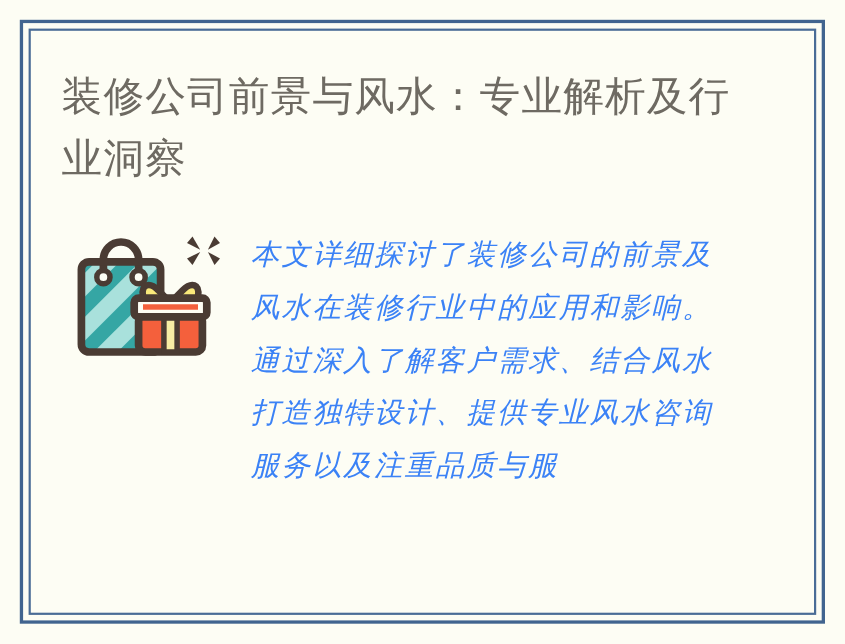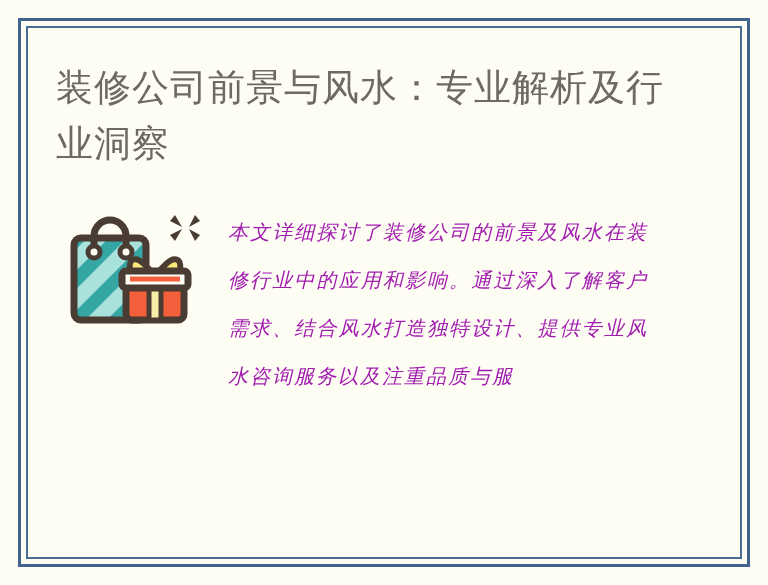--- a/index.html
+++ b/index.html
@@ -87,22 +87,22 @@
     height: 130px;
   }
 
   .summary {
     position: absolute;
     left: 202px;
     top: 0px;
     width: 420px;
     height: 240px;
     overflow: hidden;
-    color: #a21caf;
-    font-size: 20px;
+    color: #3b82f6;
+    font-size: 26px;
     line-height: 48px;
     letter-spacing: 2.0px;
     text-align: justify;
     text-justify: inter-ideograph;
     font-family: "DejaVu Serif", "Liberation Serif", serif;
     font-style: italic;
   }
 </style>
 </head>
 <body>

